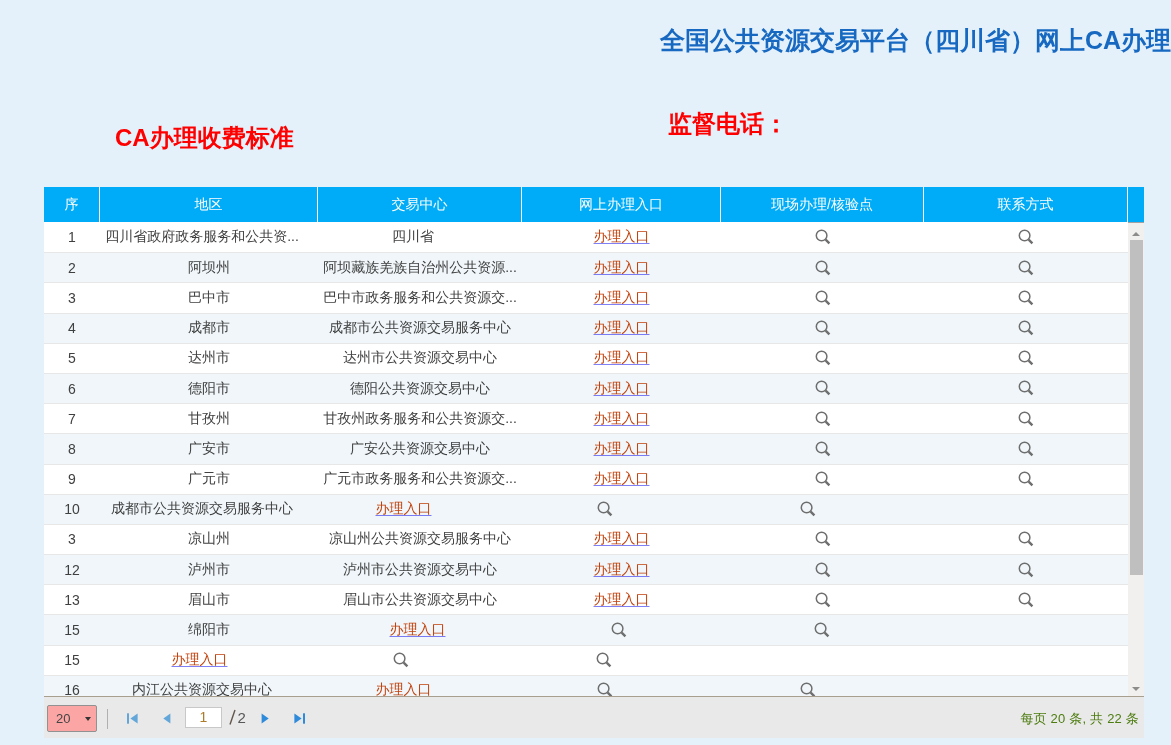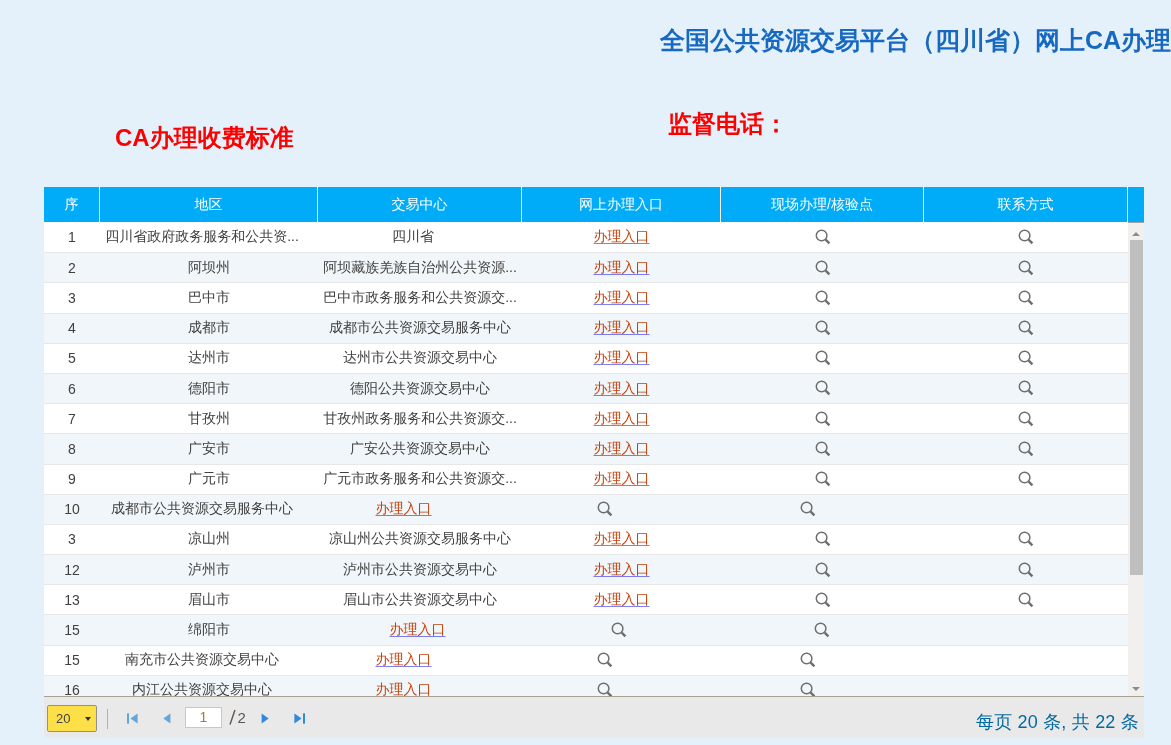--- a/index.html
+++ b/index.html
@@ -18,26 +18,26 @@
 .row .c{overflow:hidden;white-space:nowrap}
 .row a{color:#c2410c;text-decoration:underline;text-decoration-color:rgba(0,0,238,0.5);text-decoration-thickness:1px;text-underline-offset:2px}
 .c1{width:56px}.c2{width:218px}.c3{width:204px}.c4{width:199px}.c5{width:203px}.c6{width:204px}
 #ghead .c1{width:56px}#ghead .c2{width:218px}#ghead .c3{width:204px}#ghead .c4{width:199px}#ghead .c5{width:203px}#ghead .c6{width:204px}#ghead .f{width:16px}
 .mag{display:inline-block;vertical-align:middle}
 #sbar{left:1128px;top:222px;width:16px;height:475px;background:#f1f0ee;border-top:1px solid #a2a2a2;box-sizing:border-box}
 #sthumb{position:absolute;left:1.5px;top:17px;width:13px;height:335px;background:#bfbfbf}
 .tri-up{position:absolute;left:4px;top:8.5px;width:0;height:0;border-left:4px solid transparent;border-right:4px solid transparent;border-bottom:4.5px solid #8c8c8c}
 .tri-dn{position:absolute;left:4px;top:464px;width:0;height:0;border-left:4px solid transparent;border-right:4px solid transparent;border-top:4.5px solid #8c8c8c}
 #pager{left:44px;top:696px;width:1100px;height:42px;background:#e9e9e9;border-top:1px solid #a89f8f;box-sizing:border-box}
-#psel{position:absolute;left:3px;top:8px;width:50px;height:27px;background:#fde047;border:1px solid #919191;border-radius:2px;box-sizing:border-box;font-size:13px;color:#444;line-height:25px;padding-left:8px}
+#psel{position:absolute;left:3px;top:8px;width:50px;height:27px;background:#fca5a5;border:1px solid #919191;border-radius:2px;box-sizing:border-box;font-size:13px;color:#444;line-height:25px;padding-left:8px}
 #psel .caret{position:absolute;right:5px;top:11px;width:0;height:0;border-left:3.5px solid transparent;border-right:3.5px solid transparent;border-top:4.5px solid #333}
 #pdiv{position:absolute;left:63px;top:12px;width:1px;height:20px;background:#b0b0b0}
 #pinput{position:absolute;left:141px;top:10px;width:37px;height:21px;background:#fff;border:1px solid #c8c8c8;box-sizing:border-box;text-align:center;font-size:14px;color:#ad7b29;line-height:19px}
 #pslash{position:absolute;left:185px;top:0}
-#pright{position:absolute;right:5px;top:13px;font-size:18px;color:#0369a1;letter-spacing:0.2px}
+#pright{position:absolute;right:5px;top:13px;font-size:13px;color:#4d7c0f;letter-spacing:0.2px}
 </style>
 </head>
 <body>
 <div class="abs" id="title">全国公共资源交易平台（四川省）网上CA办理</div>
 <div class="abs redh" style="left:115px;top:122px;">CA办理收费标准</div>
 <div class="abs redh" style="left:668px;top:108px;">监督电话：</div>
 
 <div class="abs" id="grid">
   <div id="ghead">
     <div class="c c1">序</div>
@@ -240,21 +240,20 @@
           <circle cx="7.6" cy="6.5" r="5.3" fill="none" stroke="#6e6e6e" stroke-width="1.5"></circle>
           <line x1="11.7" y1="10.6" x2="15.4" y2="14.3" stroke="#6e6e6e" stroke-width="2.4"></line>
         </svg></div>
       <div class="c c6"><svg class="mag" width="18" height="17" viewBox="0 0 18 17">
           <circle cx="7.6" cy="6.5" r="5.3" fill="none" stroke="#6e6e6e" stroke-width="1.5"></circle>
           <line x1="11.7" y1="10.6" x2="15.4" y2="14.3" stroke="#6e6e6e" stroke-width="2.4"></line>
         </svg></div>
     </div>
 <div class="row">
       <div class="c c1">15</div>
-      <div class="c c3">南充市公共资源交易中心</div>
       <div class="c c4"><a>办理入口</a></div>
       <div class="c c5"><svg class="mag" width="18" height="17" viewBox="0 0 18 17">
           <circle cx="7.6" cy="6.5" r="5.3" fill="none" stroke="#6e6e6e" stroke-width="1.5"></circle>
           <line x1="11.7" y1="10.6" x2="15.4" y2="14.3" stroke="#6e6e6e" stroke-width="2.4"></line>
         </svg></div>
       <div class="c c6"><svg class="mag" width="18" height="17" viewBox="0 0 18 17">
           <circle cx="7.6" cy="6.5" r="5.3" fill="none" stroke="#6e6e6e" stroke-width="1.5"></circle>
           <line x1="11.7" y1="10.6" x2="15.4" y2="14.3" stroke="#6e6e6e" stroke-width="2.4"></line>
         </svg></div>
     </div>

